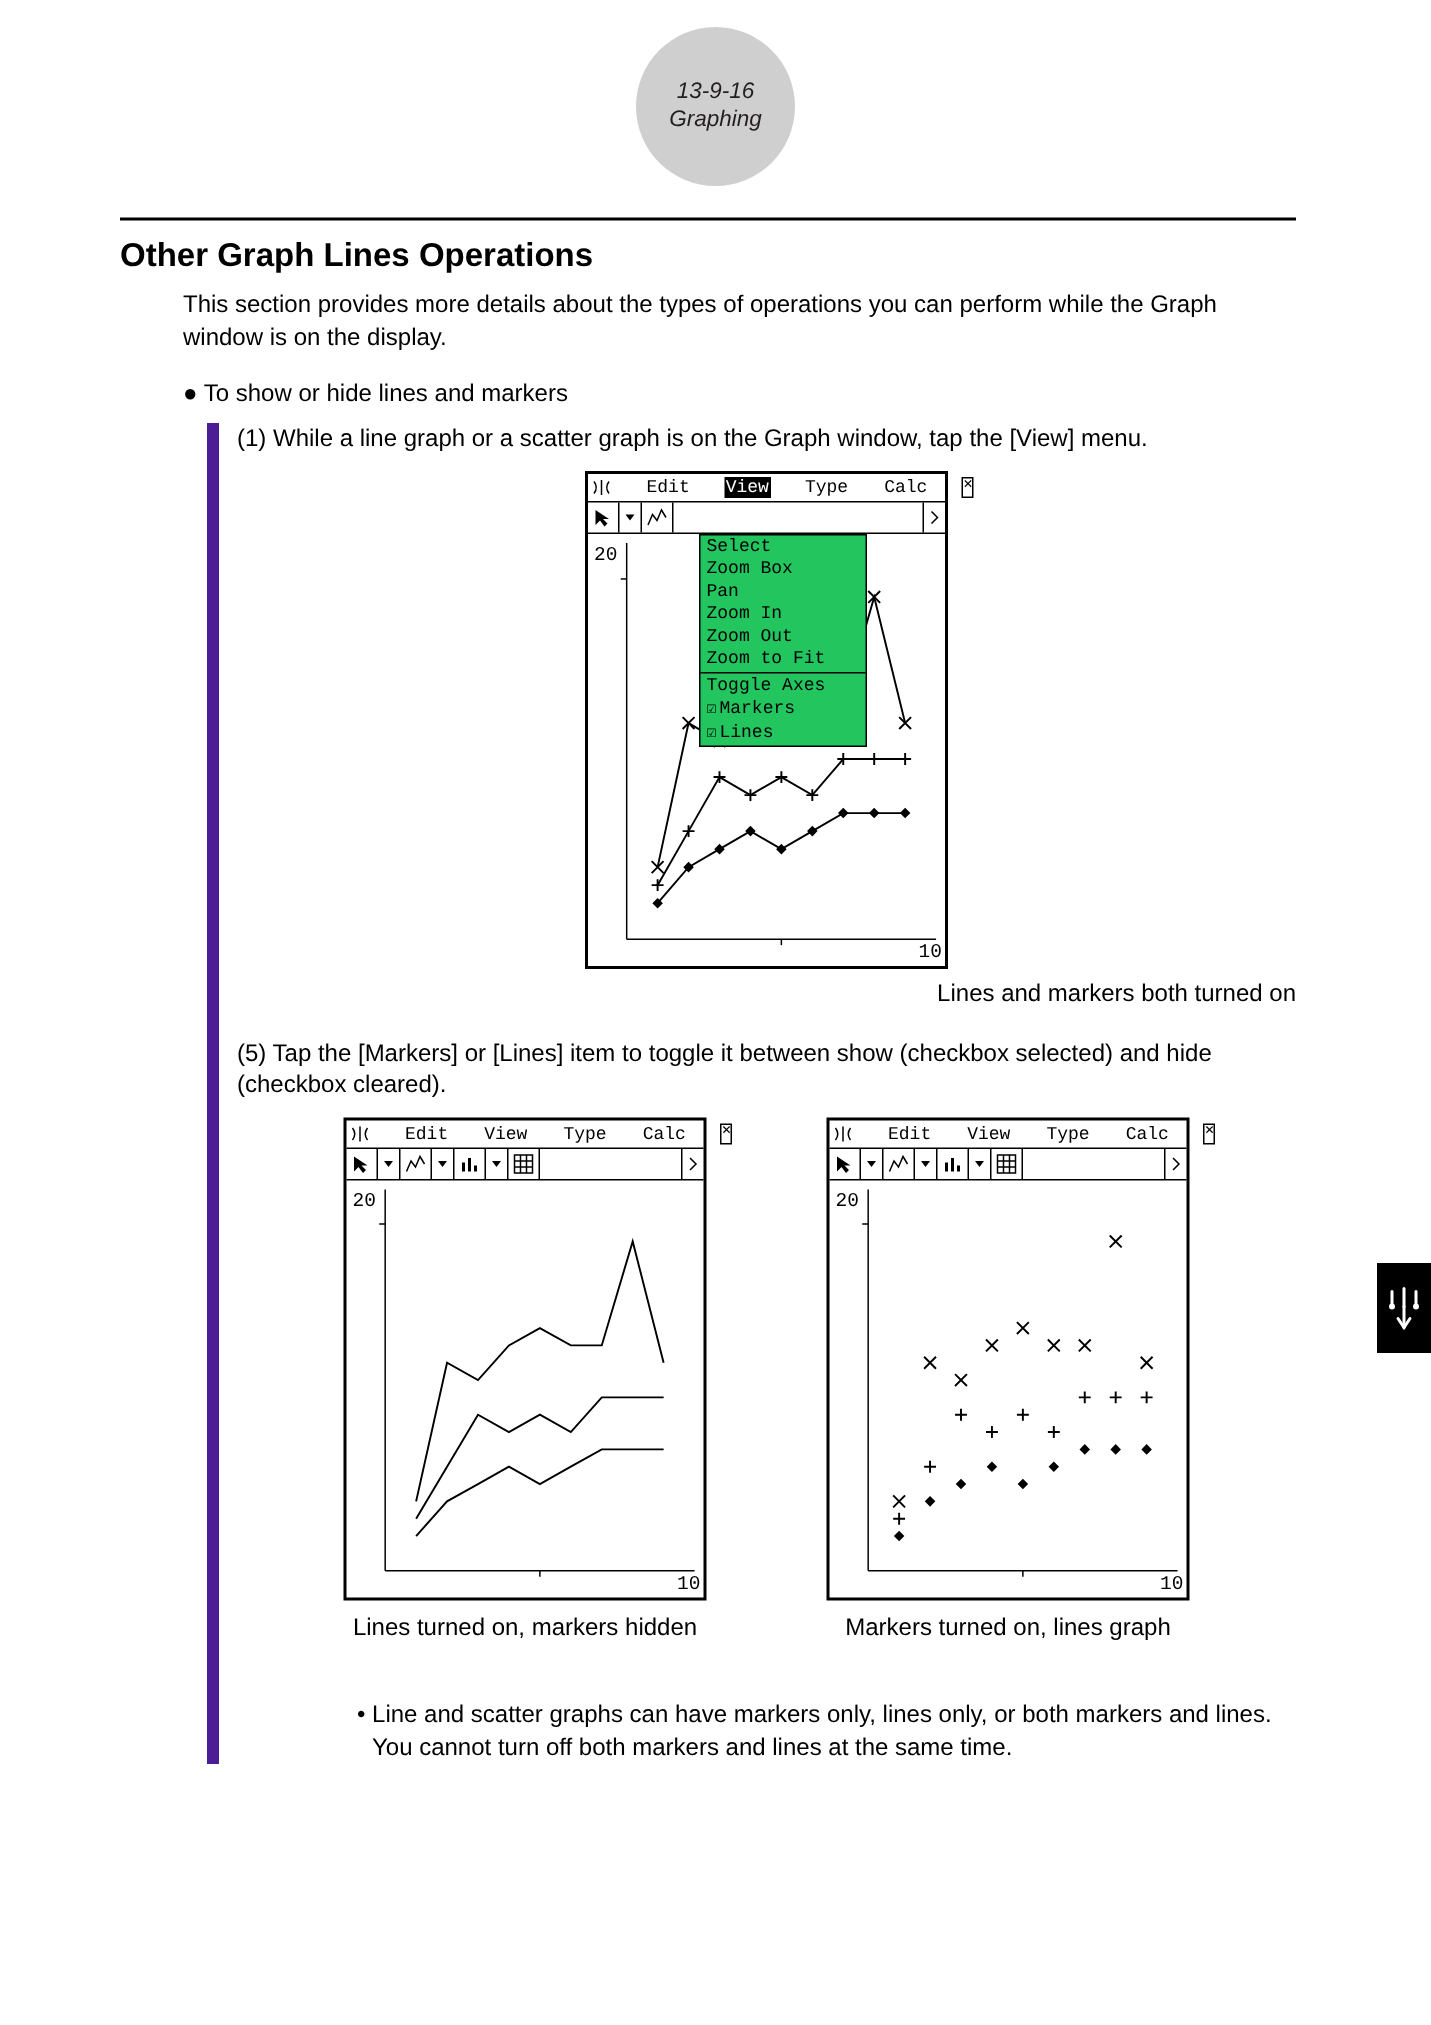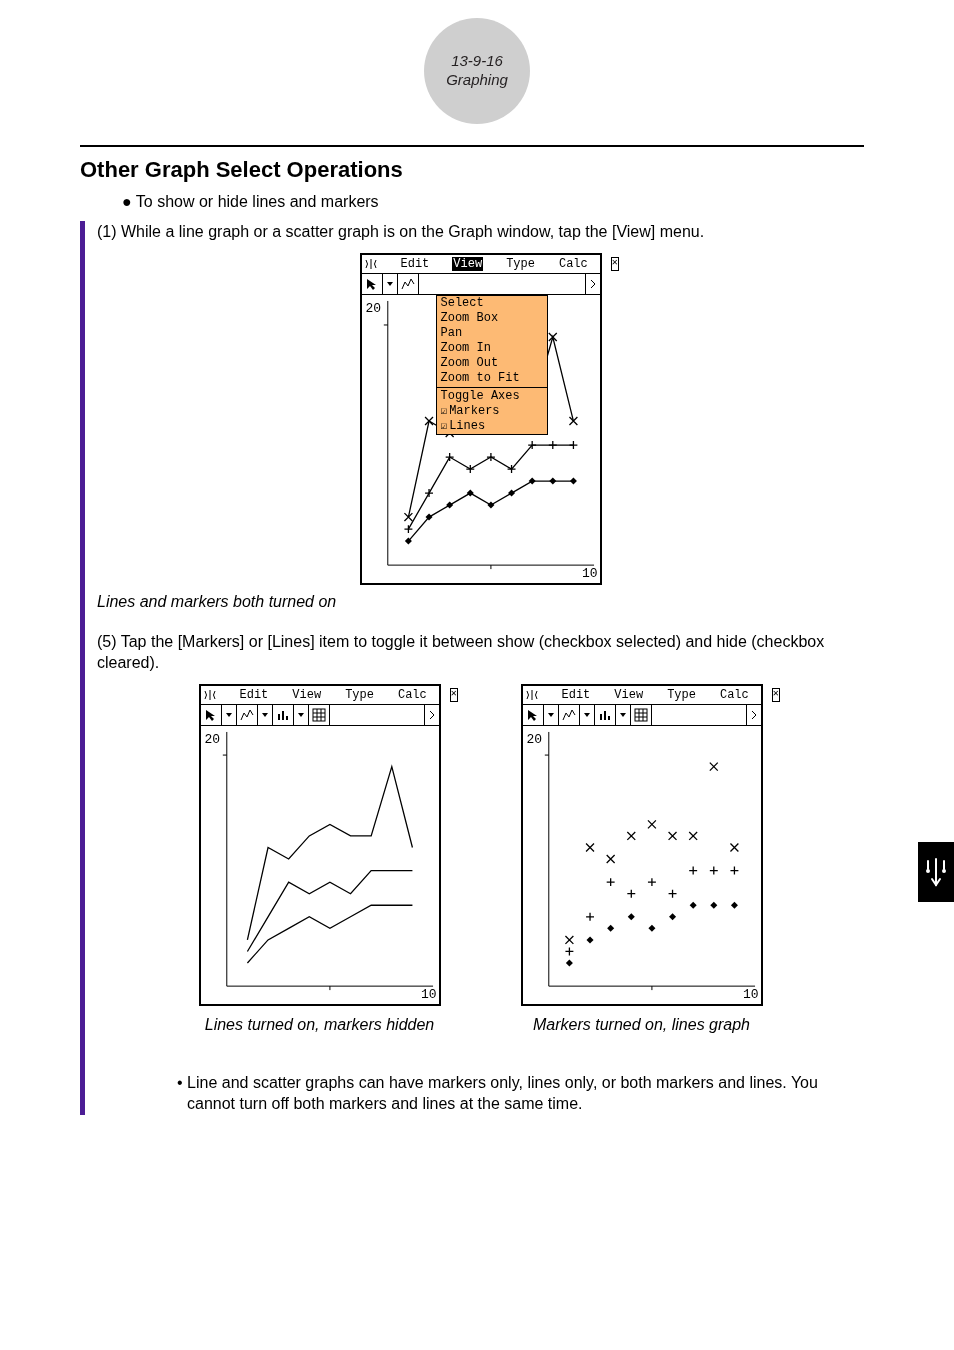--- a/index.html
+++ b/index.html
@@ -55,30 +55,30 @@
   }
   .proc-head {
     margin: 0 0 10px 42px;
     font-weight: normal;
   }
   .step {
     margin: 0 0 10px 58px;
     line-height: 1.35;
   }
   .leftbar {
-    border-left: 5px solid #4c1d95;
+    border-left: 8px solid #4c1d95;
     padding-left: 12px;
+    margin-left: 58px;
   }
   .leftbar .step {
     margin-left: 0;
   }
   .caption {
-    text-align: left;
+    text-align: right;
     margin: 8px 0 20px 0;
-    font-style: italic;
   }
   .row2 {
     display: flex;
     justify-content: center;
     gap: 80px;
     margin-top: 6px;
   }
   .col {
     display: flex;
     flex-direction: column;
@@ -166,21 +166,21 @@
   .axis-label {
     position:absolute;
     font-family: "Courier New", monospace;
     font-size: 13px;
   }
   .dropdown {
     position:absolute;
     left: 74px;
     top: 0;
     width: 110px;
-    background:#fdba74;
+    background:#22c55e;
     border:1px solid #000;
     font-size:12px;
     line-height: 15px;
   }
   .dropdown div { padding: 0 4px; white-space: nowrap; }
   .dropdown hr { border:none; border-top:1px solid #000; margin:1px 0;}
   .cb::before { content:"☑"; margin-right:2px; font-size:11px; }
 </style>
 </head>
 <body>
@@ -201,21 +201,22 @@
         <circle cx="4" cy="14" r="1" fill="#fff"></circle>
         <circle cx="20" cy="14" r="1" fill="#fff"></circle>
         <path d="M12 14 L12 28"></path>
         <path d="M8 22 L12 28 L16 22" fill="none"></path>
       </g>
     </svg>
   </div>
 
   <div class="content">
     <hr class="rule">
-    <h2>Other Graph Select Operations</h2>
+    <h2>Other Graph Lines Operations</h2>
+    <p class="intro">This section provides more details about the types of operations you can perform while the Graph window is on the display.</p>
 
     <p class="proc-head">
       <span>●</span>
       <span>To show or hide lines and markers</span>
     </p>
 
     <div class="leftbar">
       <p class="step">(1) While a line graph or a scatter graph is on the Graph window, tap the [View] menu.</p>
 
       <div style="display:flex;justify-content:center;">

